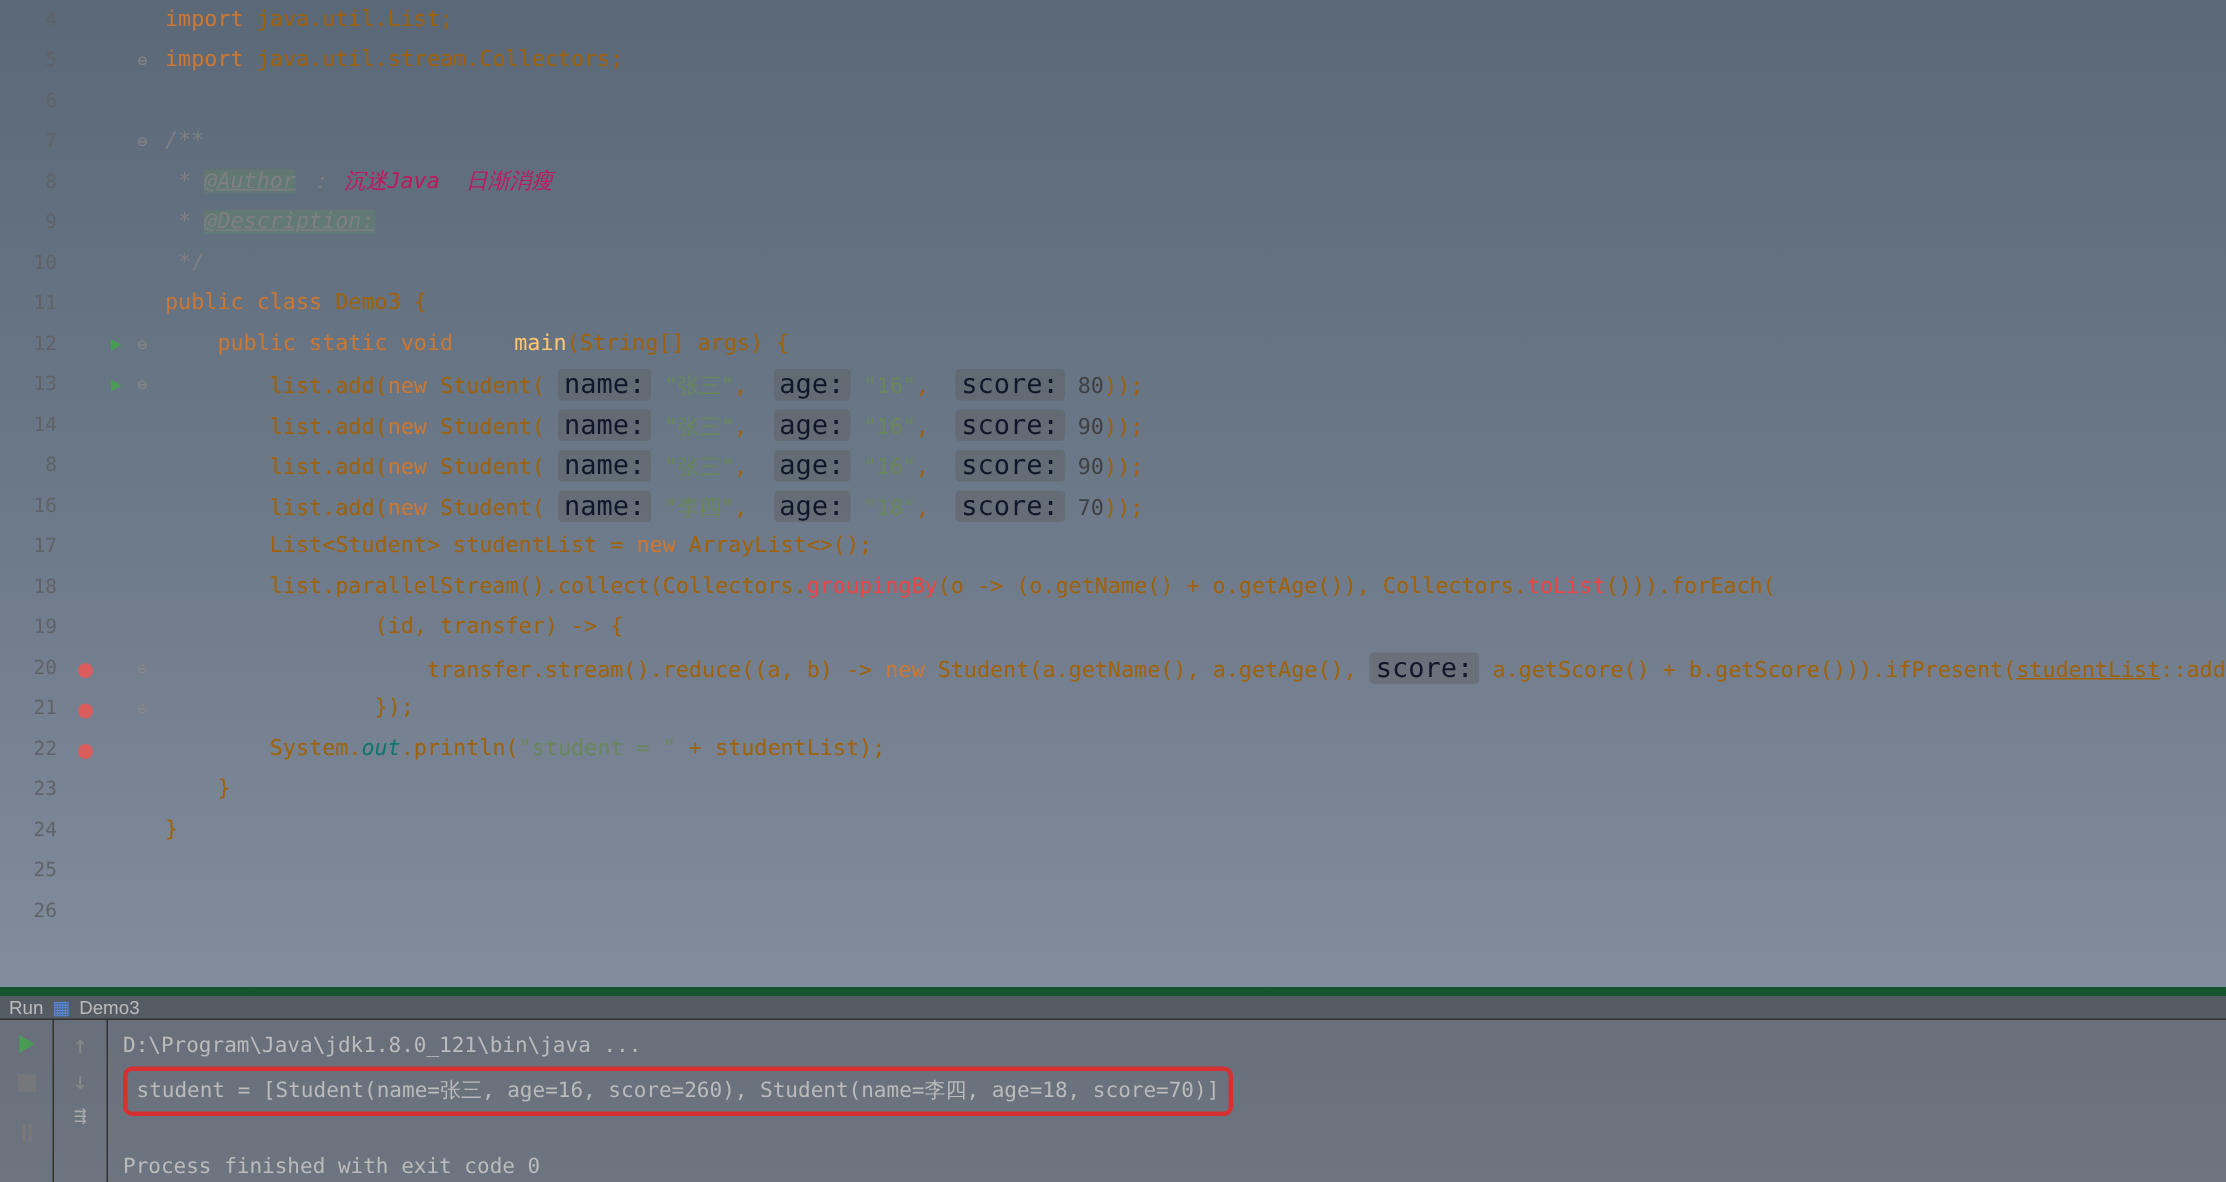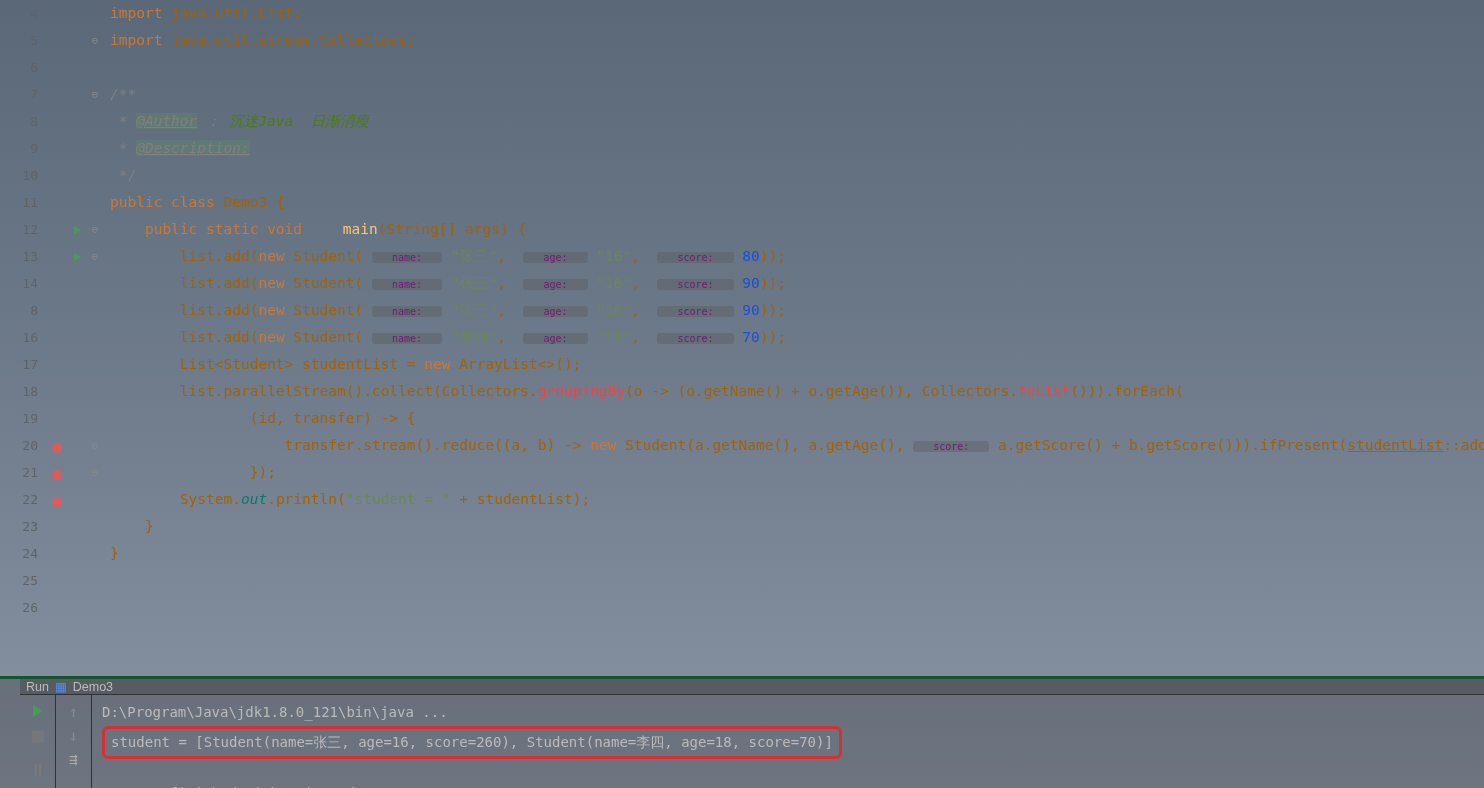--- a/index.html
+++ b/index.html
@@ -62,39 +62,38 @@
   width: 10px;
   height: 10px;
   border-radius: 50%;
   background: #db5c5c;
   position: relative;
   top: 8px;
   left: 4px;
 }
 .kw { color: #cc7832; }
 .str { color: #6a8759; }
-.num { color: #1d4ed8; text-align: right; }
+.num { color: #404040; text-align: right; }
 .com { color: #808080; font-style: italic; }
 .com-star { color: #808080; }
 .jd-tag { color: #808080; font-style: italic; text-decoration: underline; background: rgba(98,151,85,0.25); }
-.jd-author { color: #4d7c0f; font-style: italic; margin-top: 44px; }
+.jd-author { color: #be185d; font-style: italic; margin-top: 44px; }
 .method { color: #ffc66d; margin-left: 32px; }
 .m-italic { color: #ef4444; }
 .m-static { color: #0f766e; font-style: italic; }
-.hint { background: rgba(90,90,90,0.4); color: #701a75; padding: 0 20px; border-radius: 3px; font-size: 10px; font-style: normal; }
+.hint { background: rgba(90,90,90,0.4); color: #0f172a; padding: 0 4px; border-radius: 3px; font-size: 18px; font-style: normal; }
 .underline { text-decoration: underline; }
 .plain { color: #a16207; }
 
 .run-panel {
-  height: 112px;
-  border-top: 3px solid #14532d;
+  height: 130px;
+  border-top: 6px solid #14532d;
   display: flex;
   flex-direction: column;
   background: rgba(43,43,43,0.3);
-  padding-left: 20px;
 }
 .run-header {
   height: 26px;
   display: flex;
   align-items: center;
   padding: 0 6px;
   color: #bbbbbb;
   font-size: 12.5px;
   font-family: sans-serif;
   border-bottom: 1px solid #323232;

